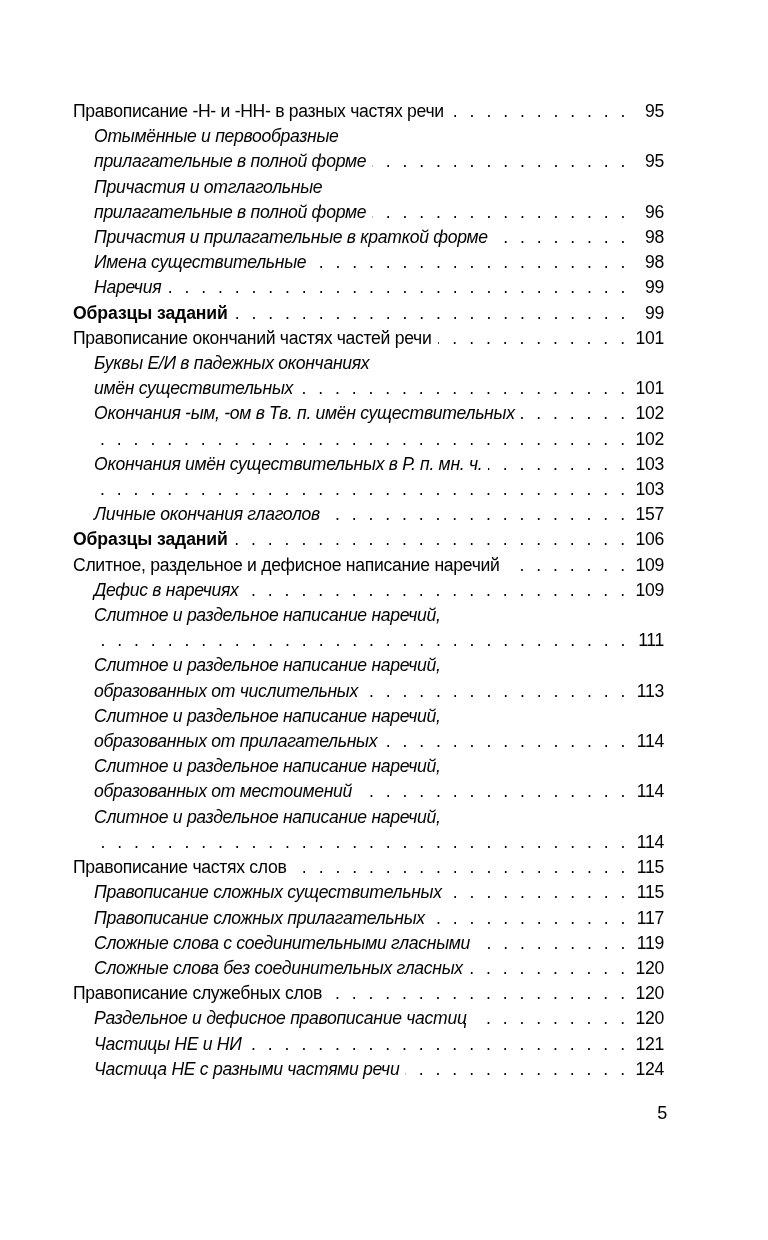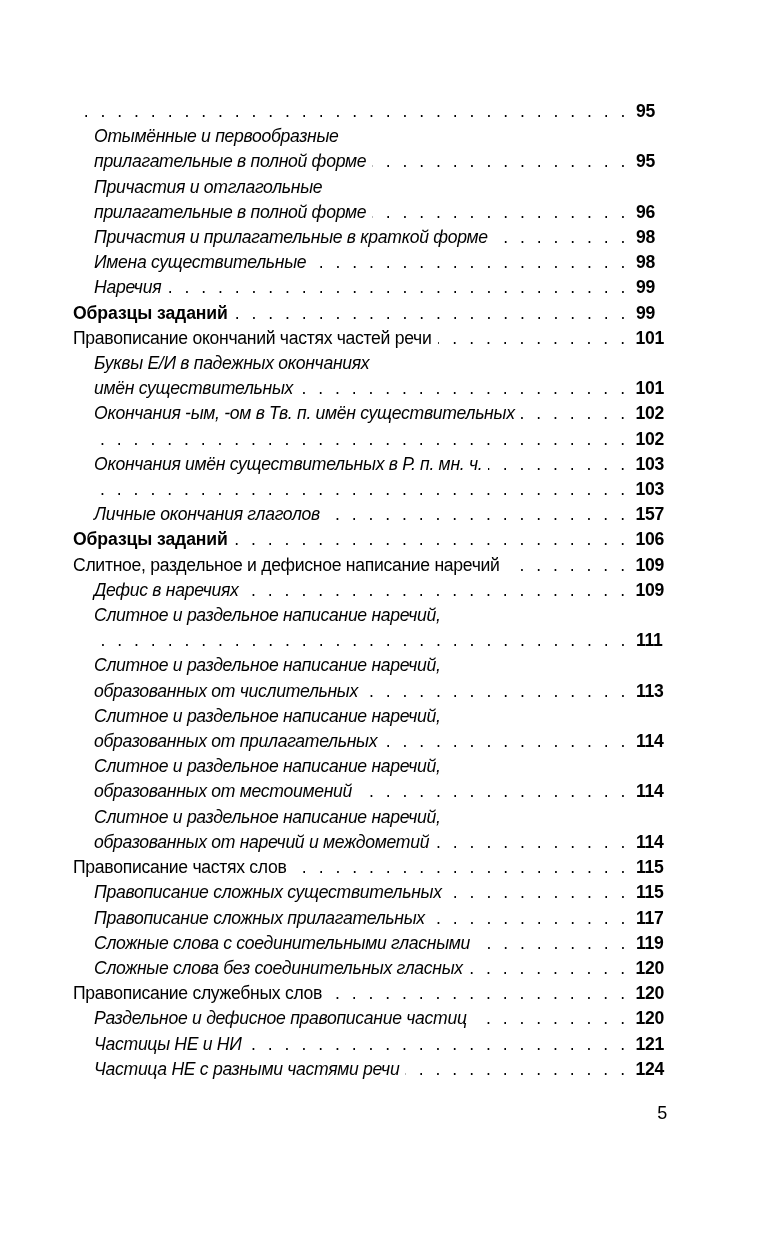--- a/index.html
+++ b/index.html
@@ -42,38 +42,40 @@
   }
   .leader::after {
     content: ". . . . . . . . . . . . . . . . . . . . . . . . . . . . . . . . . . . . . . . . . . . . . .";
     letter-spacing: 3.5px;
     font-style: normal;
     font-weight: normal;
   }
   .pg {
     flex: 0 0 auto;
     min-width: 28px;
+    text-align: right;
     font-style: normal;
-    font-weight: bold;
+    font-weight: normal;
   }
   .nopage .leader { visibility: hidden; }
   .folio {
     position: absolute;
     top: 1103px;
     right: 101px;
     font-size: 18px;
     letter-spacing: -0.2px;
   }
 </style>
 </head>
 <body>
 
 <div class="page">
   <div class="toc" id="toc">
       <div class="row lvl1">
+    <span class="t">Правописание -Н- и -НН- в разных частях речи</span>
     <span class="leader"></span>
     <span class="pg">95</span>
   </div>
       <div class="row lvl2 it nopage">
     <span class="t">Отымённые и первообразные</span>
     <span class="leader"></span>
 
   </div>
       <div class="row lvl2 it">
     <span class="t">прилагательные в полной форме</span>
@@ -201,21 +203,20 @@
     <span class="t">образованных от местоимений</span>
     <span class="leader"></span>
     <span class="pg">114</span>
   </div>
       <div class="row lvl2 it nopage">
     <span class="t">Слитное и раздельное написание наречий,</span>
     <span class="leader"></span>
 
   </div>
       <div class="row lvl2 it">
-    <span class="t">образованных от наречий и междометий</span>
     <span class="leader"></span>
     <span class="pg">114</span>
   </div>
       <div class="row lvl1">
     <span class="t">Правописание частях слов</span>
     <span class="leader"></span>
     <span class="pg">115</span>
   </div>
       <div class="row lvl2 it">
     <span class="t">Правописание сложных существительных</span>

